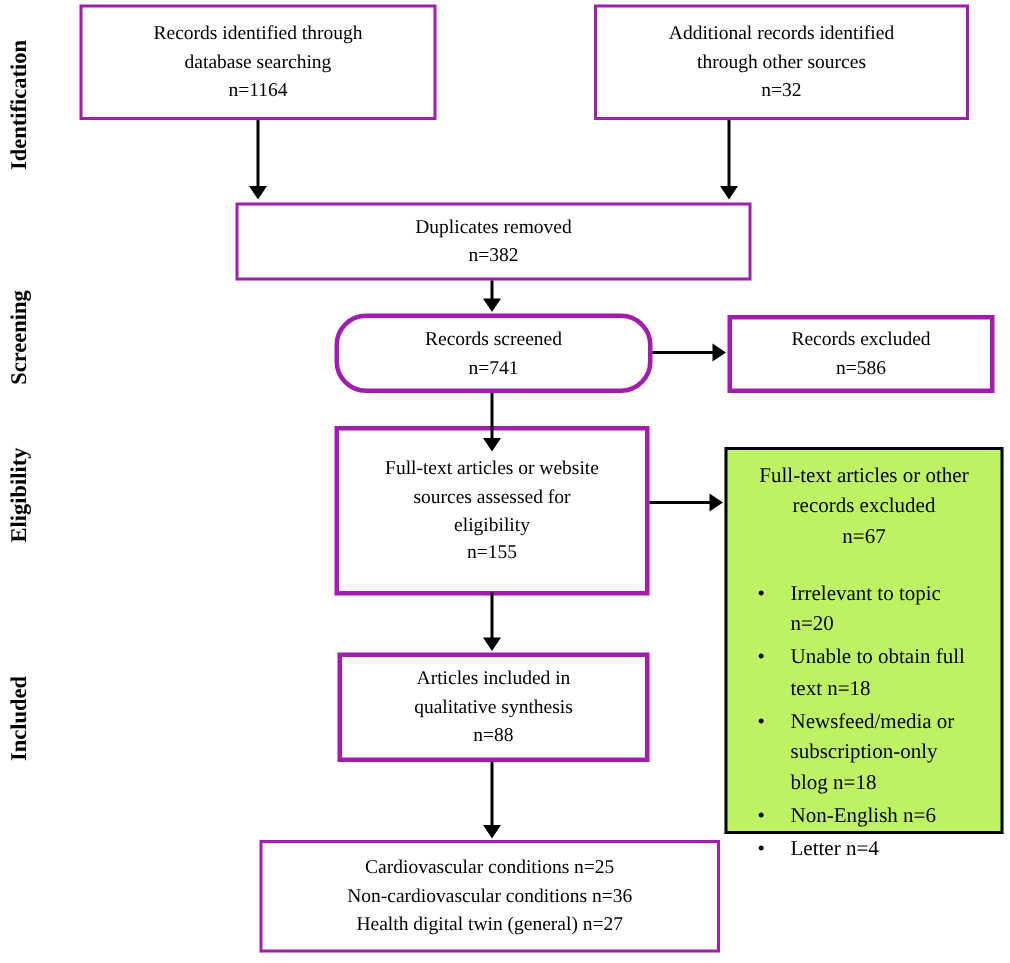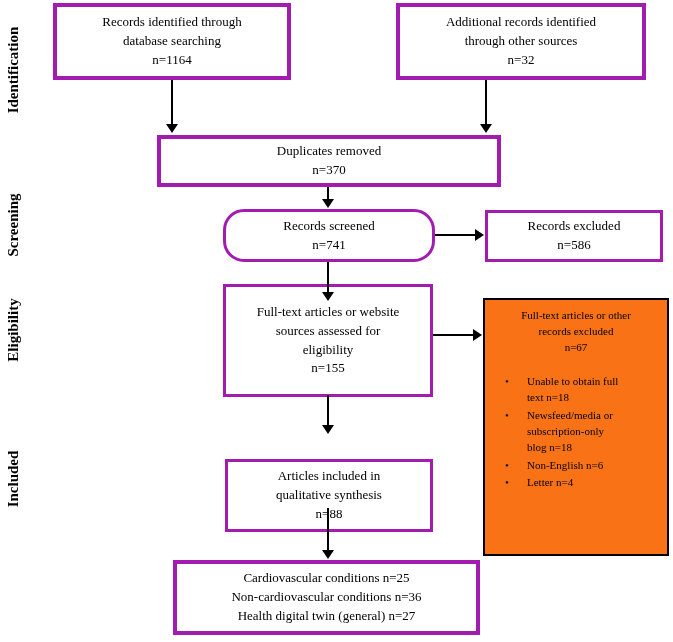--- a/index.html
+++ b/index.html
@@ -9,21 +9,21 @@
     width: 673px;
     height: 642px;
     background: #ffffff;
     font-family: "Liberation Serif", "DejaVu Serif", serif;
     color: #000000;
     overflow: hidden;
   }
   .box {
     position: absolute;
     background: #ffffff;
-    border: 4px solid #a21caf;
+    border: 2px solid #a21caf;
     display: flex;
     align-items: center;
     justify-content: center;
     text-align: center;
     font-size: 13px;
     line-height: 1.45;
     white-space: pre-line;
     box-sizing: border-box;
   }
   .box.thick { border-width: 3px; }
@@ -46,24 +46,24 @@
     border-top: 9px solid #000000;
   }
   .head-right {
     position: absolute; width: 0; height: 0;
     border-top: 6px solid transparent;
     border-bottom: 6px solid transparent;
     border-left: 9px solid #000000;
   }
   .excl-box {
     position: absolute;
-    background: #f97316;
+    background: #bef264;
     border: 2px solid #000000;
     box-sizing: border-box;
-    font-size: 11px;
+    font-size: 14px;
     line-height: 1.45;
     padding: 8px 4px;
   }
   .excl-heading {
     text-align: center;
     white-space: pre-line;
     margin-bottom: 18px;
   }
   .excl-list {
     list-style: none;
@@ -96,49 +96,51 @@
 
   <div class="box" style="left:53px; top:3px; width:238px; height:77px;">Records identified through
 database searching
 n=1164</div>
 
   <div class="box" style="left:368px; top:3px; width:250px; height:77px;margin-left:28px;">Additional records identified
 through other sources
 n=32</div>
 
   <div class="box" style="left:157px; top:135px; width:344px; height:52px;">Duplicates removed
-n=370</div>
+n=382</div>
 
   <div class="box thick" style="left:223px; top:209px; width:212px; height:53px;border-radius:21px;">Records screened
 n=741</div>
 
   <div class="box thick" style="left:485px; top:210px; width:178px; height:52px;">Records excluded
 n=586</div>
 
   <div class="box thick" style="left:223px; top:284px; width:210px; height:113px;">Full-text articles or website
 sources assessed for
 eligibility
 n=155</div>
 
   <div class="excl-box" style="left:483px; top:298px; width:186px; height:258px;">
     <div class="excl-heading">Full-text articles or other
 records excluded
 n=67</div>
     <ul class="excl-list">
+      <li>Irrelevant to topic
+n=20</li>
       <li>Unable to obtain full
 text n=18</li>
       <li>Newsfeed/media or
 subscription-only
 blog n=18</li>
       <li>Non-English n=6</li>
       <li>Letter n=4</li>
     </ul>
   </div>
 
-  <div class="box thick" style="left:225px; top:435px; width:208px; height:73px;margin-top:24px;">Articles included in
+  <div class="box thick" style="left:225px; top:435px; width:208px; height:73px;">Articles included in
 qualitative synthesis
 n=88</div>
 
   <div class="box" style="left:173px; top:560px; width:307px; height:75px;">Cardiovascular conditions n=25
 Non-cardiovascular conditions n=36
 Health digital twin (general) n=27</div>
 
   <div>
     <div class="vline" style="left:171px; top:80px; height:46px;"></div>
     <div class="head-down" style="left:166px; top:124px;"></div>

